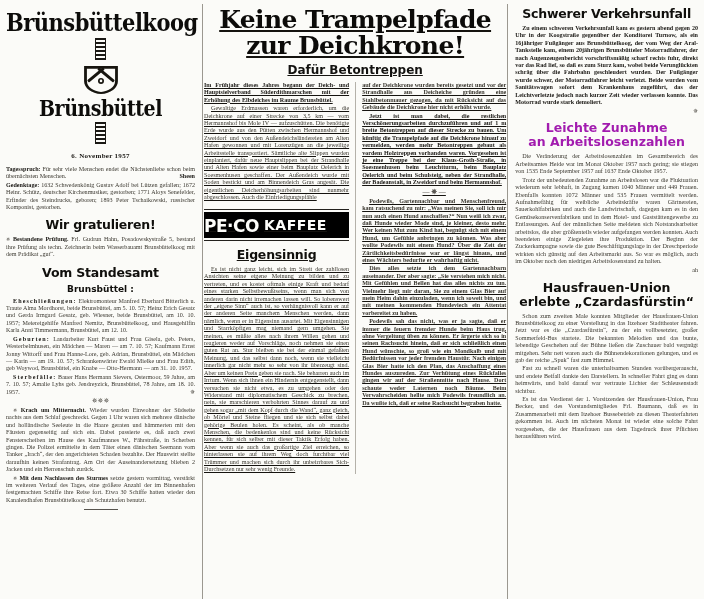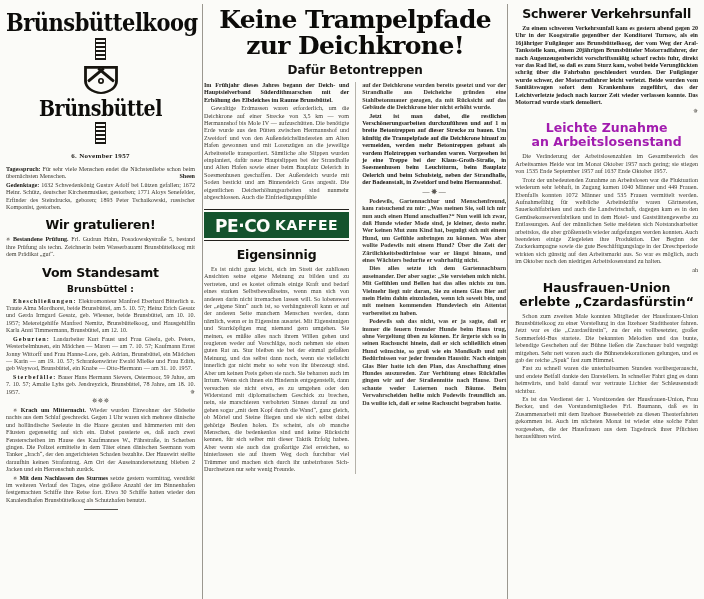--- a/index.html
+++ b/index.html
@@ -15,21 +15,21 @@
     width:704px;height:599px;
     box-sizing:border-box;
     padding:4px 6px 0 6px;
     display:flex;
     gap:0;
   }
 
   
   .col{box-sizing:border-box;}
   .col-left{width:196px;padding-right:7px;}
-  .col-mid{width:310px;padding:0 1px;border-left:1px solid #9b9890;border-right:1px solid #9b9890;}
+  .col-mid{width:310px;padding:0 1px;border-left:1px solid #9b9890;border-right:1px solid #9b9890;text-decoration:underline;}
   .col-right{width:192px;padding-left:7px;}
 
   .mid-head{width:100%;}
   .mid-body{display:flex;gap:0;}
   .mid-body .sub{box-sizing:border-box;width:50%;}
   .mid-body .sub.a{padding-right:6px;}
   .mid-body .sub.b{padding-left:6px;border-left:1px solid #b4b1a9;}
 
   
   p{
@@ -110,23 +110,22 @@
   }
   .rule-short{width:34px;margin:5px auto;border:0;border-top:1.4px solid #57544e;}
 
   .flower{text-align:center;font-size:7px;color:#55524c;line-height:7px;margin:2px 0;}
   .endmark{display:inline-block;float:right;font-size:6px;color:#55524c;}
 
   
   .ad{margin:7px 0 4px 0;}
   .ad-rule{border:0;border-top:1.6px solid #23211d;margin:0 0 2px 0;}
   .ad-box{
-    background:#14532d;
+    background:#000000;
     color:#fdfdfa;
-    text-align:center;
     padding:3px 0 4px 0;
     font-family:"DejaVu Sans", sans-serif;
     font-weight:bold;
     letter-spacing:0.5px;
   }
   .ad-box .brand{font-size:17px;line-height:18px;vertical-align:middle;letter-spacing:-0.5px;}
   .ad-box .kind{font-size:14px;line-height:18px;vertical-align:middle;margin-left:5px;}
 </style>
 </head>
 <body>
@@ -241,21 +240,21 @@
   </div>
 
   <div class="col col-right">
 
     <h2 class="sec" style="margin-top:3px;">Schwerer Verkehrsunfall</h2>
     <p class="bold">Zu einem schweren Verkehrsunfall kam es gestern abend gegen 20 Uhr in der Koogstraße gegenüber der Konditorei Turnow, als ein 16jähriger Fußgänger aus Brunsbüttelkoog, der vom Weg der Aral-Tankstelle kam, einem 20jährigen Brunsbütteler Motorradfahrer, der nach Augenzeugenbericht vorschriftsmäßig scharf rechts fuhr, direkt vor das Rad lief, so daß es zum Sturz kam, wobei beide Verunglückten schräg über die Fahrbahn geschleudert wurden. Der Fußgänger wurde schwer, der Motorradfahrer leicht verletzt. Beide wurden vom Sanitätswagen sofort dem Krankenhaus zugeführt, das der Leichtverletzte jedoch nach kurzer Zeit wieder verlassen konnte. Das Motorrad wurde stark demoliert.</p>
     <div style="text-align:right;font-size:6px;color:#55524c;">✵</div>
 
     <div style="text-align:center;font-family:'DejaVu Sans',sans-serif;font-weight:bold;font-size:12.5px;line-height:14px;margin:7px 0 4px 0;color:#a21caf;">
       <div>Leichte Zunahme</div>
-      <div>an Arbeitslosenstand</div>
+      <div>an Arbeitslosenzahlen</div>
     </div>
     <p>Die Veränderung der Arbeitslosenzahlen im Gesamtbereich des Arbeitsamtes Heide war im Monat Oktober 1957 nach gering; sie stiegen von 1535 Ende September 1957 auf 1637 Ende Oktober 1957.</p>
     <p>Trotz der unbedeutenden Zunahme an Arbeitslosen war die Fluktuation wiederum sehr lebhaft, in Zugang kamen 1040 Männer und 449 Frauen. Ebenfalls konnten 1072 Männer und 535 Frauen vermittelt werden. Aufnahmefähig für weibliche Arbeitskräfte waren Gärtnereien, Sauerkohlfabriken und auch die Landwirtschaft, dagegen kam es in den Gemüsekonservenfabriken und in dem Hotel- und Gaststättengewerbe zu Entlassungen. Auf der männlichen Seite meldeten sich Notstandsarbeiter arbeitslos, die aber größtenteils wieder aufgefangen werden konnten. Auch beendeten einige Ziegeleien ihre Produktion. Der Beginn der Zuckerkampagne sowie die gute Beschäftigungslage in der Dreschperiode wirkten sich günstig auf den Arbeitsmarkt aus. So war es möglich, auch im Oktober noch den niedrigen Arbeitslosenstand zu halten.</p>
     <div style="text-align:right;font-size:6px;color:#3a372f;">ah</div>
 
     <div style="text-align:center;font-family:'DejaVu Sans',sans-serif;font-weight:bold;font-size:12.5px;line-height:14px;margin:8px 0 4px 0;color:#100f0c;">
       <div>Hausfrauen-Union</div>
       <div>erlebte „Czardasfürstin“</div>
     </div>
     <p>Schon zum zweiten Male konnten Mitglieder der Hausfrauen-Union Brunsbüttelkoog zu einer Vorstellung in das Itzehoer Stadttheater fahren. Jetzt war es die „Czardasfürstin“, zu der ein vollbesetzter, großer Sommerfeld-Bus startete. Die bekannten Melodien und das bunte, lebendige Geschehen auf der Bühne ließen die Zuschauer bald vergnügt mitgehen. Sehr nett waren auch die Bühnendekorationen gelungen, und es gab der reiche „Spuk“ fast zum Himmel.</p>

